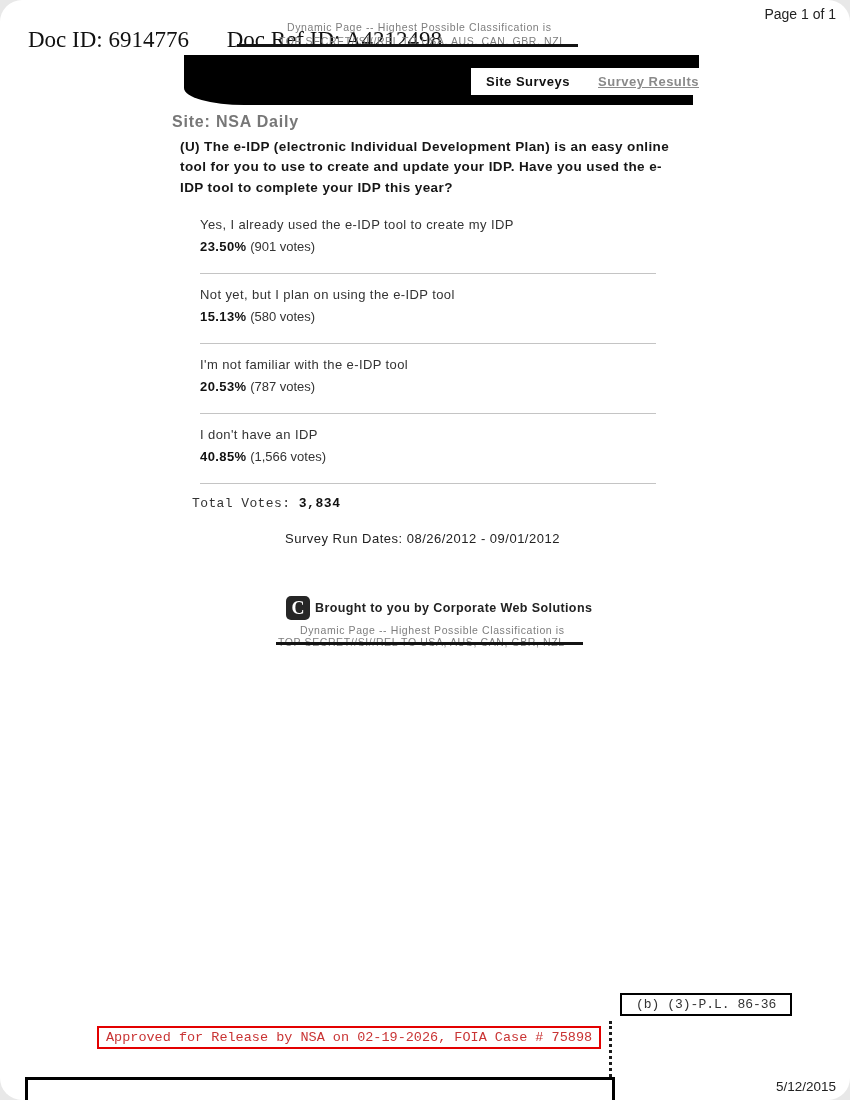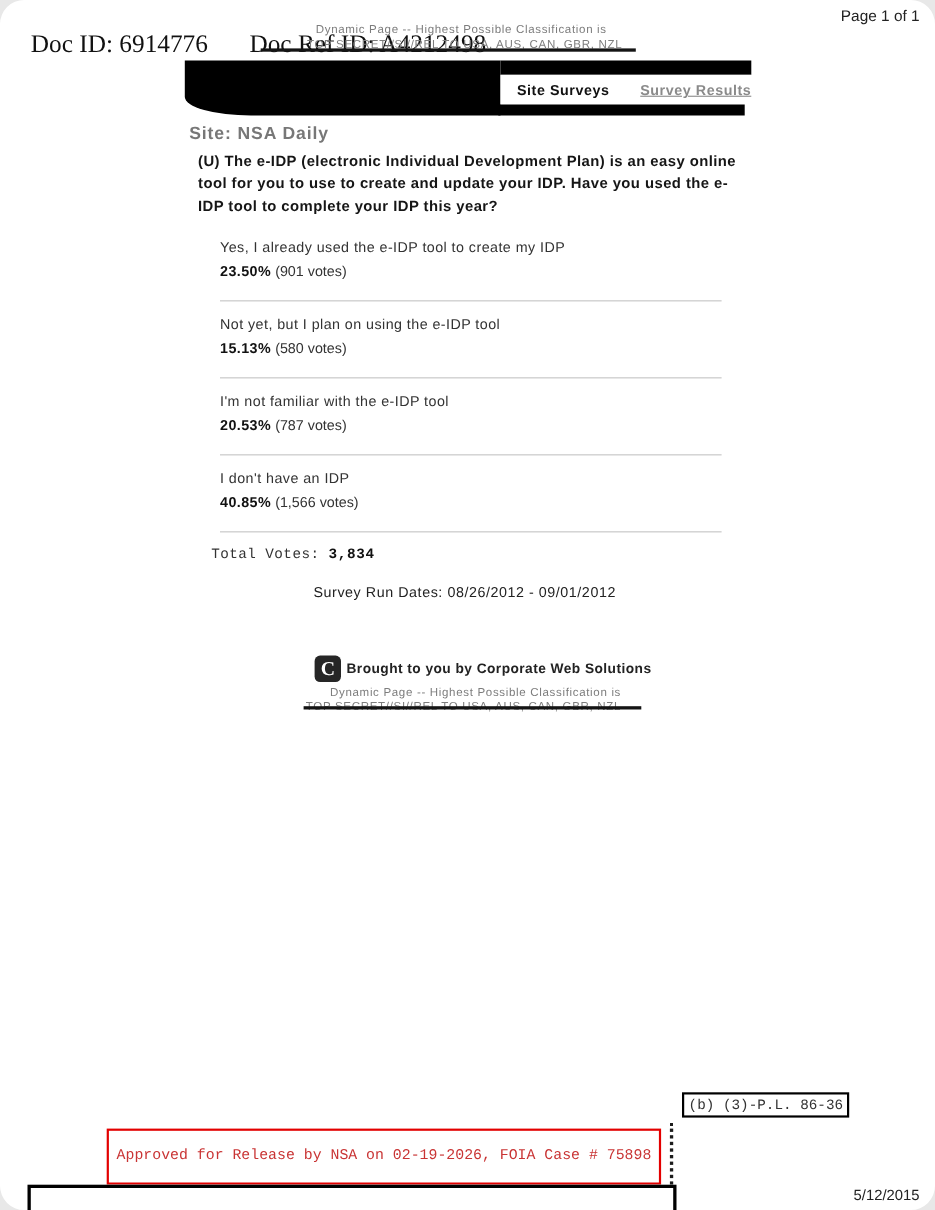--- a/index.html
+++ b/index.html
@@ -18,21 +18,21 @@
 
   
   .page-label { top: 6px; right: 14px; font-size: 14px; color: #222; }
   .doc-ids { top: 27px; left: 28px; font-family: "Liberation Serif", serif; font-size: 23px; color: #111; white-space: nowrap; }
   .doc-ids .doc-ref { margin-left: 32px; }
 
   .class-line { font-size: 10.5px; color: #7d7d7d; letter-spacing: 0.6px; white-space: nowrap; }
   .strike-line { background: #141414; height: 2.5px; }
 
   
-  .banner { left: 168px; top: 55px; width: 515px; height: 50px; }
+  .banner { left: 184px; top: 55px; width: 515px; height: 50px; }
   .banner-left { position: absolute; left: 0; top: 0; width: 287px; height: 50px; background: #000;
                  border-bottom-left-radius: 60px 17px; }
   .banner-strip-top { position: absolute; left: 287px; top: 0; width: 228px; height: 13px; background: #000; }
   .tab-band { position: absolute; left: 287px; top: 13px; width: 228px; height: 27px; background: #fff;
               display: flex; align-items: center; }
   .tab { font-size: 13px; font-weight: bold; letter-spacing: 0.5px; white-space: nowrap; }
   .tab-active { color: #111; margin-left: 15px; }
   .tab-link { color: #8a8a8a; text-decoration: underline; margin-left: 28px; cursor: pointer; }
   .banner-strip-bottom { position: absolute; left: 285px; top: 40px; width: 224px; height: 10px; background: #000; }
 
@@ -60,25 +60,25 @@
               font-size: 18px; font-weight: bold; font-family: "Liberation Serif", serif; }
   .brought-text { margin-left: 5px; font-size: 12.5px; font-weight: bold; color: #222; letter-spacing: 0.4px; }
 
   .footer-class1 { left: 300px; top: 624px; }
   .footer-class2 { left: 278px; top: 636px; }
   .top-class1 { left: 287px; top: 21px; }
   .top-class2 { left: 279px; top: 35px; }
 
   
   .exemption-box { left: 620px; top: 993px; border: 2.5px solid #000; background: #fff;
-                   padding: 2px 4px; font-family: "Liberation Mono", monospace; font-size: 13px; color: #333;
+                   padding: 2px 14px; font-family: "Liberation Mono", monospace; font-size: 13px; color: #333;
                    white-space: nowrap; }
   .dotted-connector { left: 609px; top: 1021px; height: 56px; width: 0; border-left: 3px dotted #1c1c1c; }
   .release-box { left: 97px; top: 1026px; border: 2.5px solid #e30000; background: #fff;
-                 padding: 16px 7px; font-family: "Liberation Mono", monospace; font-size: 13.5px; color: #c93434;
+                 padding: 2px 7px; font-family: "Liberation Mono", monospace; font-size: 13.5px; color: #c93434;
                  white-space: nowrap; }
   .bottom-rect { left: 25px; top: 1077px; width: 584px; height: 40px; border: 3px solid #000; background: #fff; }
   .date-stamp { right: 14px; top: 1079px; font-size: 13.5px; color: #222; }
 </style>
 </head>
 <body>
 
 <div class="page">
 
   <div class="abs page-label">Page 1 of 1</div>

